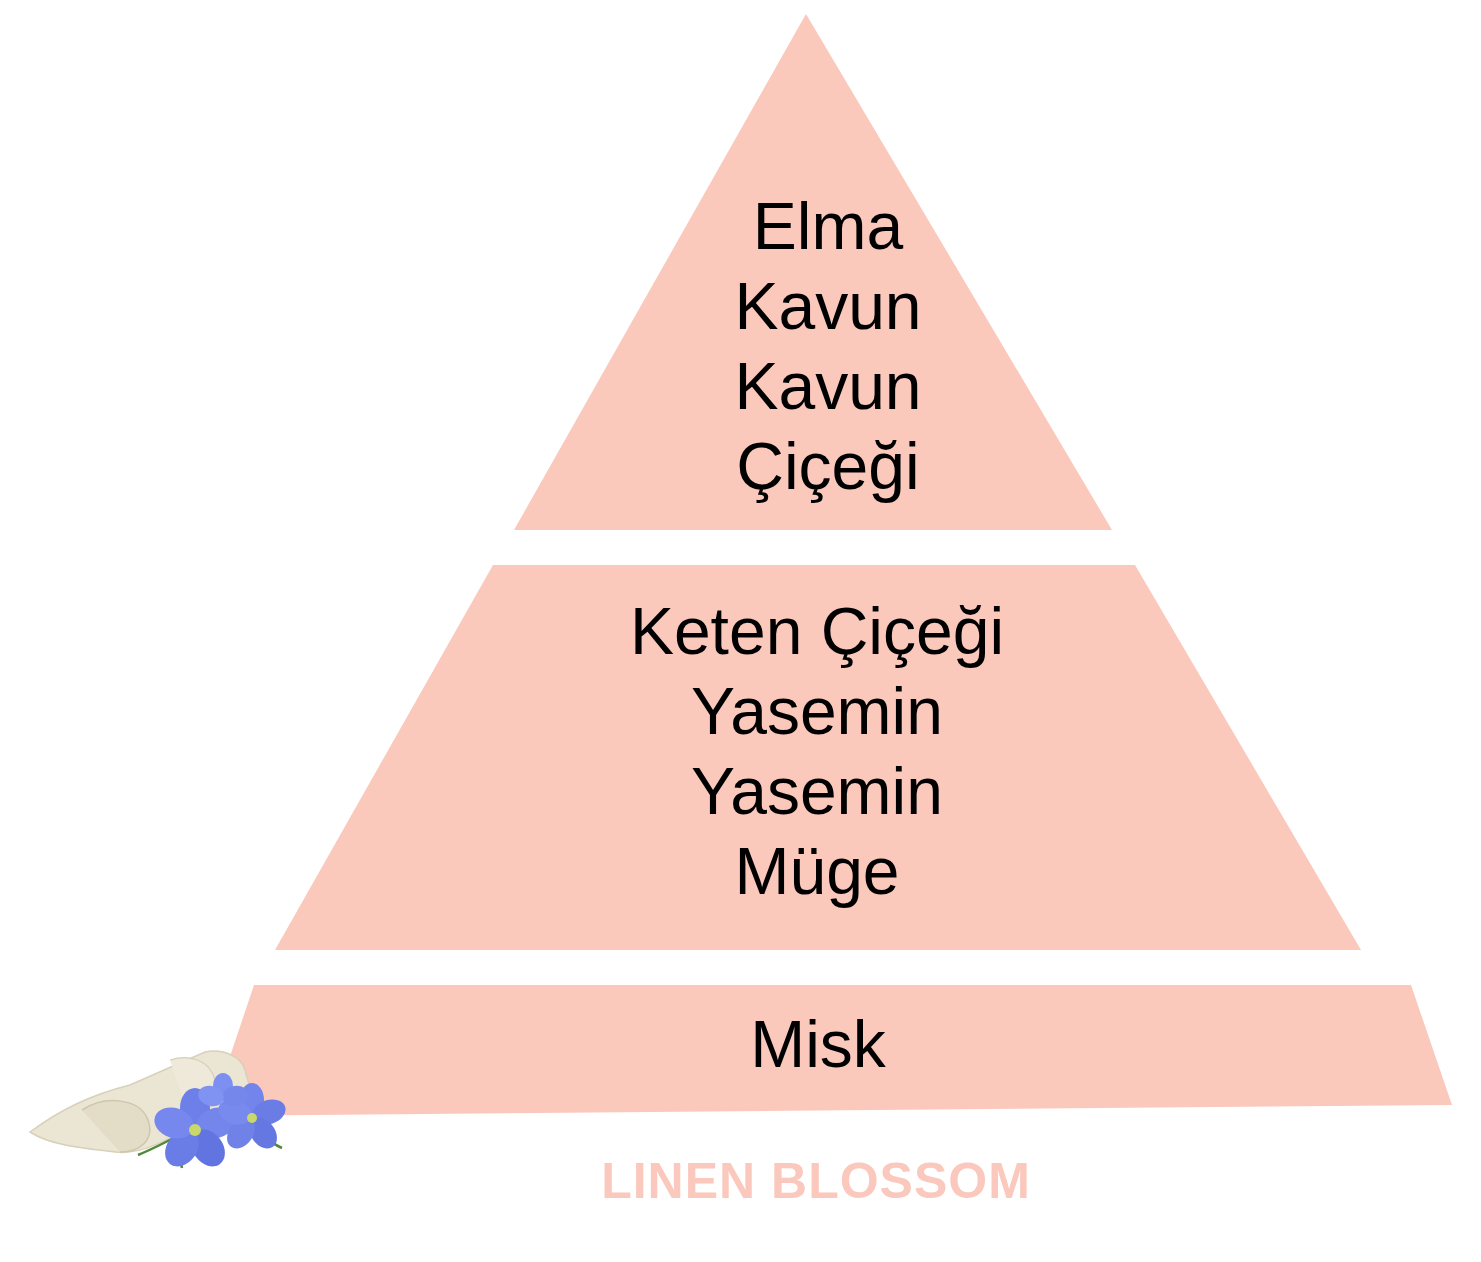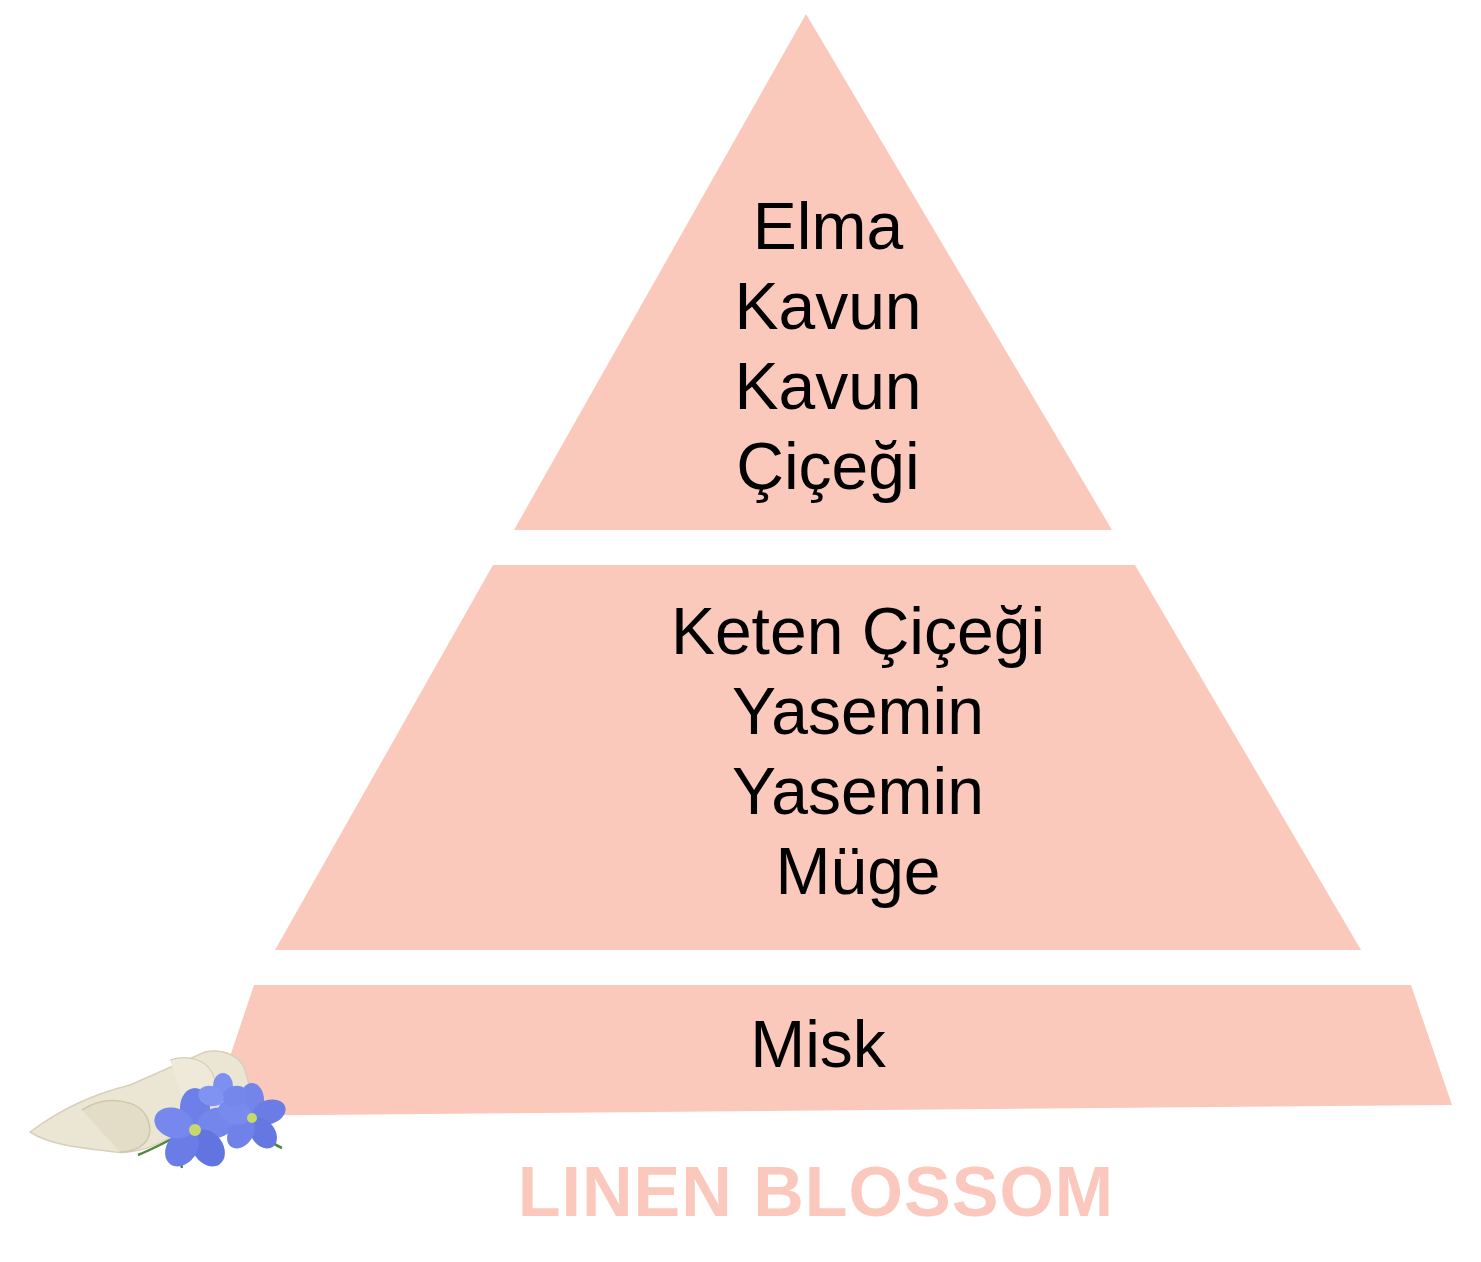--- a/index.html
+++ b/index.html
@@ -9,27 +9,27 @@
     .tier-text {
       position: absolute; left: 0; width: 1481px;
       font-family: "Liberation Sans", sans-serif;
       font-size: 66px; line-height: 80px; color: #000000;
       text-align: center; margin: 0; padding: 0; list-style: none;
     }
     .tier-text li { display: block; white-space: nowrap; }
     #tier-top-text { top: 186px; left: 812px; width: 0; }
     #tier-top-text li { position: relative; left: 16px; transform: translateX(-50%); width: max-content; }
     #tier-mid-text { top: 591px; left: 817px; width: 0; }
-    #tier-mid-text li { transform: translateX(-50%); width: max-content; margin-left: 41px; }
+    #tier-mid-text li { transform: translateX(-50%); width: max-content; }
     #tier-base-text { top: 1004px; left: 818px; width: 0; }
     #tier-base-text li { transform: translateX(-50%); width: max-content; }
     #product-title {
       position: absolute; top: 1152px; left: 816px; transform: translateX(-50%);
       font-family: "Liberation Sans", sans-serif; font-weight: bold;
-      font-size: 70px; letter-spacing: 1px; color: #fbc8bd; white-space: nowrap;
+      font-size: 50px; letter-spacing: 1px; color: #fbc8bd; white-space: nowrap;
     }
     #linen-illustration { position: absolute; left: 20px; top: 1040px; }
   </style>
 </head>
 <body>
 
 <div id="stage">
 
   <svg class="shapes" width="1481" height="1262" viewBox="0 0 1481 1262">
     <polygon points="806,14 1112,530 514,530" fill="#fbc8bc"></polygon>

